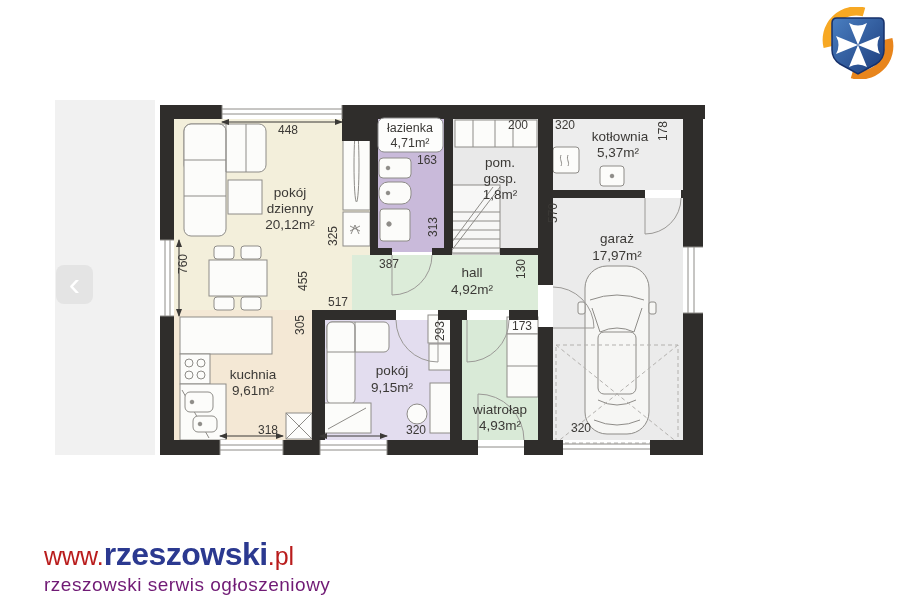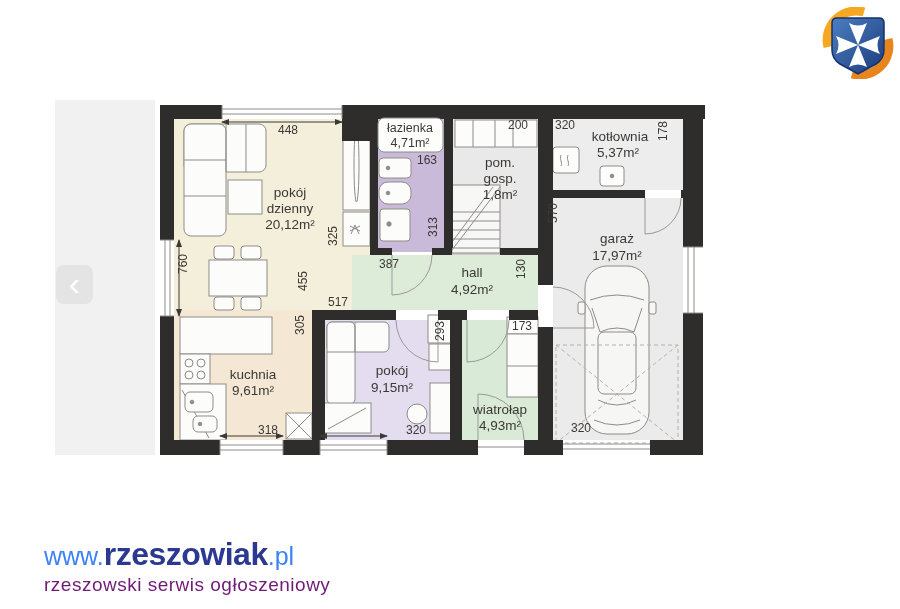--- a/index.html
+++ b/index.html
@@ -19,21 +19,21 @@
   .rlabel{font-size:13.5px;}
   .rlabel-s{font-size:12.5px;}
   .dim{font-size:12px;}
 
   
   .crest{position:absolute;right:6px;top:7px;width:72px;height:72px;}
 
   
   .sitelogo{position:absolute;left:44px;top:538px;line-height:1.05;}
   .sitelogo .l1{white-space:nowrap;}
-  .sitelogo .www,.sitelogo .tld{font-size:25px;color:#3b82f6;font-weight:400;}
+  .sitelogo .www,.sitelogo .tld{font-size:25px;color:#b91c1c;font-weight:400;}
   .sitelogo .name{font-size:32px;color:#2b3990;font-weight:700;letter-spacing:-0.5px;}
   .sitelogo .tagline{display:block;margin-top:3px;font-size:19px;color:#701a75;letter-spacing:0.5px;}
 </style>
 </head>
 <body>
 
 <div id="stage">
 
   <div class="crest">
     <svg viewBox="0 0 72 72" width="72" height="72">
@@ -334,18 +334,18 @@
       <text class="dim" x="444" y="331" transform="rotate(-90 444 331)">293</text>
       <text class="dim" x="416" y="434">320</text>
       <text class="dim" x="522" y="330">173</text>
       <text class="dim" x="581" y="432">320</text>
     </g>
   </svg>
   </div>
 
   <div class="sitelogo">
     <span class="l1">
-      <span class="www">www.</span><span class="name">rzeszowiak</span><span class="tld">.pl</span>
+      <span class="www">www.</span><span class="name">rzeszowski</span><span class="tld">.pl</span>
     </span>
     <span class="tagline">rzeszowski serwis ogłoszeniowy</span>
   </div>
 
 </div>
 
 </body></html>

